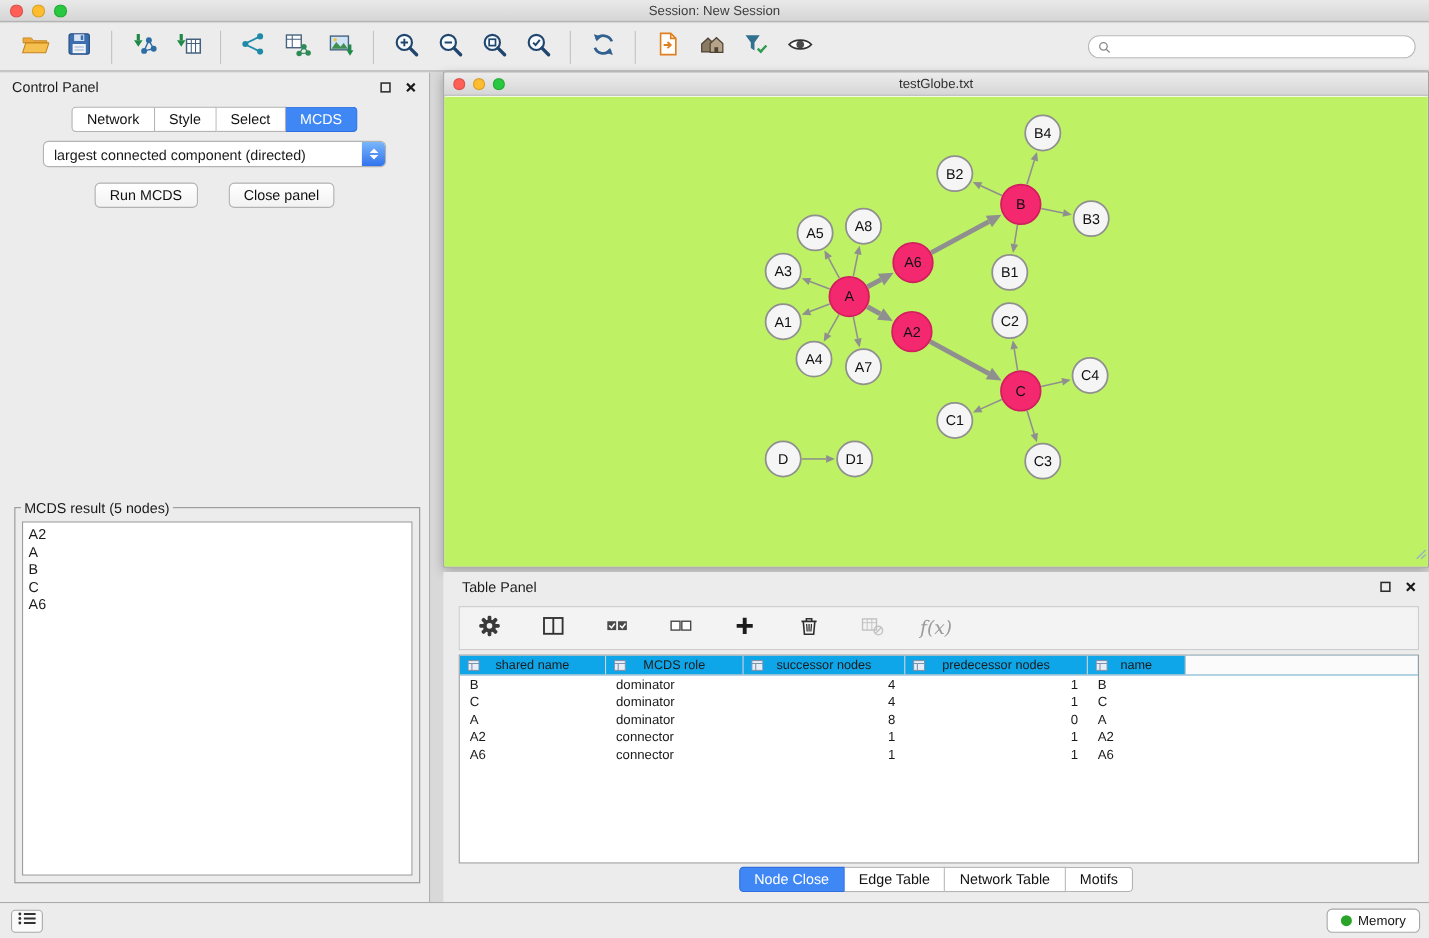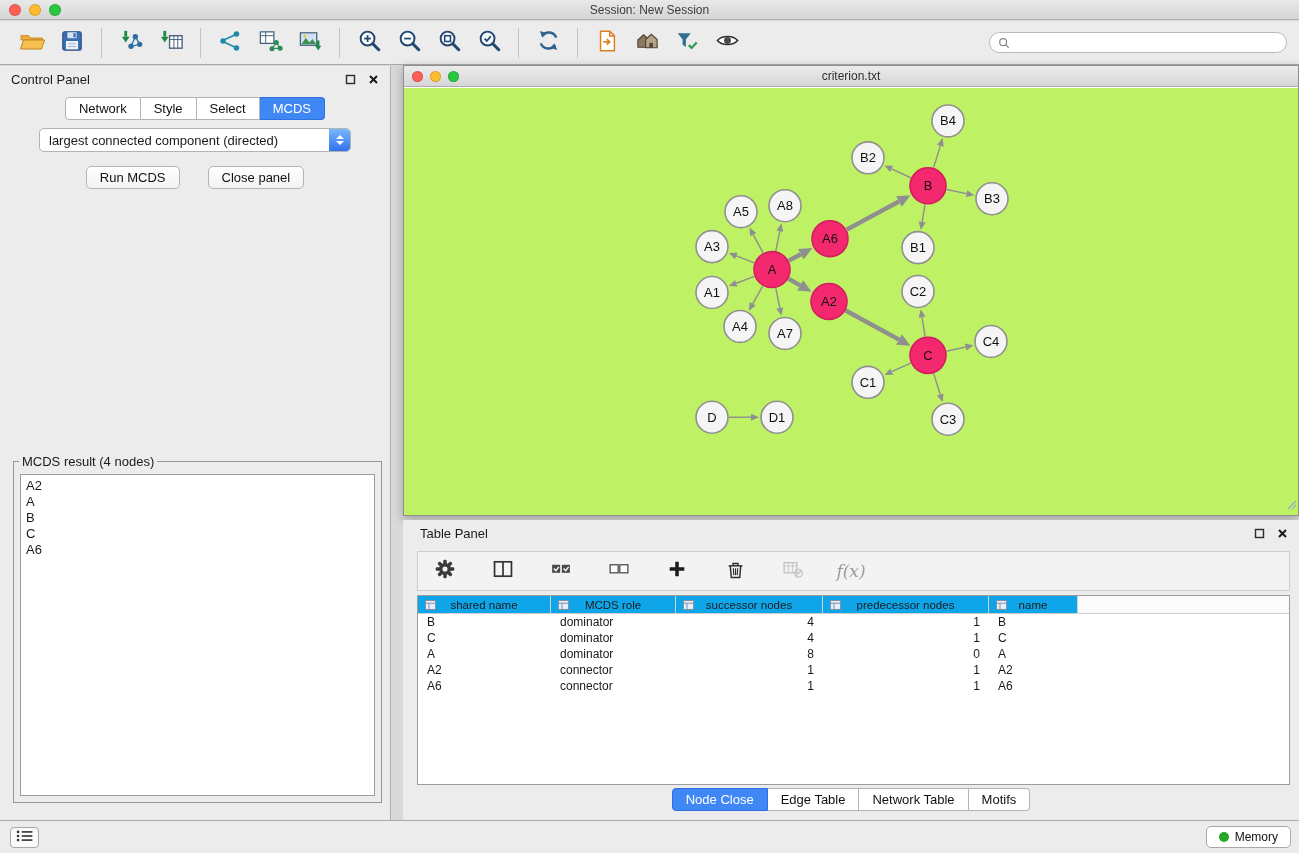--- a/index.html
+++ b/index.html
@@ -277,39 +277,39 @@
           <polygon points="5,1 9,5 1,5" fill="#fff"></polygon>
           <polygon points="5,11 9,7 1,7" fill="#fff"></polygon>
         </svg>
     </span>
   </div>
   <div class="cp-buttons">
     <button class="mac-btn">Run MCDS</button>
     <button class="mac-btn">Close panel</button>
   </div>
   <fieldset class="mcds-result">
-    <legend>MCDS result (4 nodes)</legend>
+    <legend>MCDS result (5 nodes)</legend>
     <div class="result-list">
         <div class="result-item">A2</div>
         <div class="result-item">A</div>
         <div class="result-item">B</div>
         <div class="result-item">C</div>
         <div class="result-item">A6</div>
       </div>
   </fieldset>
 </div>
 
 <div class="network-window">
   <div class="nw-titlebar">
     <div class="nw-traffic">
       <span class="light" style="background:#ff5f57"></span>
       <span class="light" style="background:#febc2e"></span>
       <span class="light" style="background:#28c840"></span>
     </div>
-    <span class="nw-title">criterion.txt</span>
+    <span class="nw-title">testGlobe.txt</span>
   </div>
   <div class="nw-canvas">
     <svg class="graph" viewBox="0 0 894 428" preserveAspectRatio="none">
         <line x1="350.25882377126106" y1="188.80078422101658" x2="332.2773990498533" y2="195.69366369755622" stroke="#8f8f8f" stroke-width="1.4"></line>
         <polygon points="324.8074301114369,198.55715179061585 331.0246230091397,192.42555228699905 333.53017509056684,198.9617751081134" fill="#8f8f8f"></polygon>
         <line x1="384.5676919223241" y1="191.30116037744514" x2="396.2245350822791" y2="197.84535302864793" stroke="#8f8f8f" stroke-width="4.5"></line>
         <polygon points="407.5603242922904,204.20930486584723 393.28732654203327,203.07725574096082 399.1617436225249,192.61345031633505" fill="#8f8f8f"></polygon>
         <line x1="350.25882377126106" y1="175.19921577898342" x2="332.2773990498533" y2="168.30633630244378" stroke="#8f8f8f" stroke-width="1.4"></line>
         <polygon points="324.8074301114369,165.44284820938415 333.53017509056684,165.0382248918866 331.0246230091397,171.57444771300095" fill="#8f8f8f"></polygon>
         <line x1="358.6988396225549" y1="198.56769192232414" x2="348.72790367439865" y2="216.3284215799775" stroke="#8f8f8f" stroke-width="1.4"></line>

